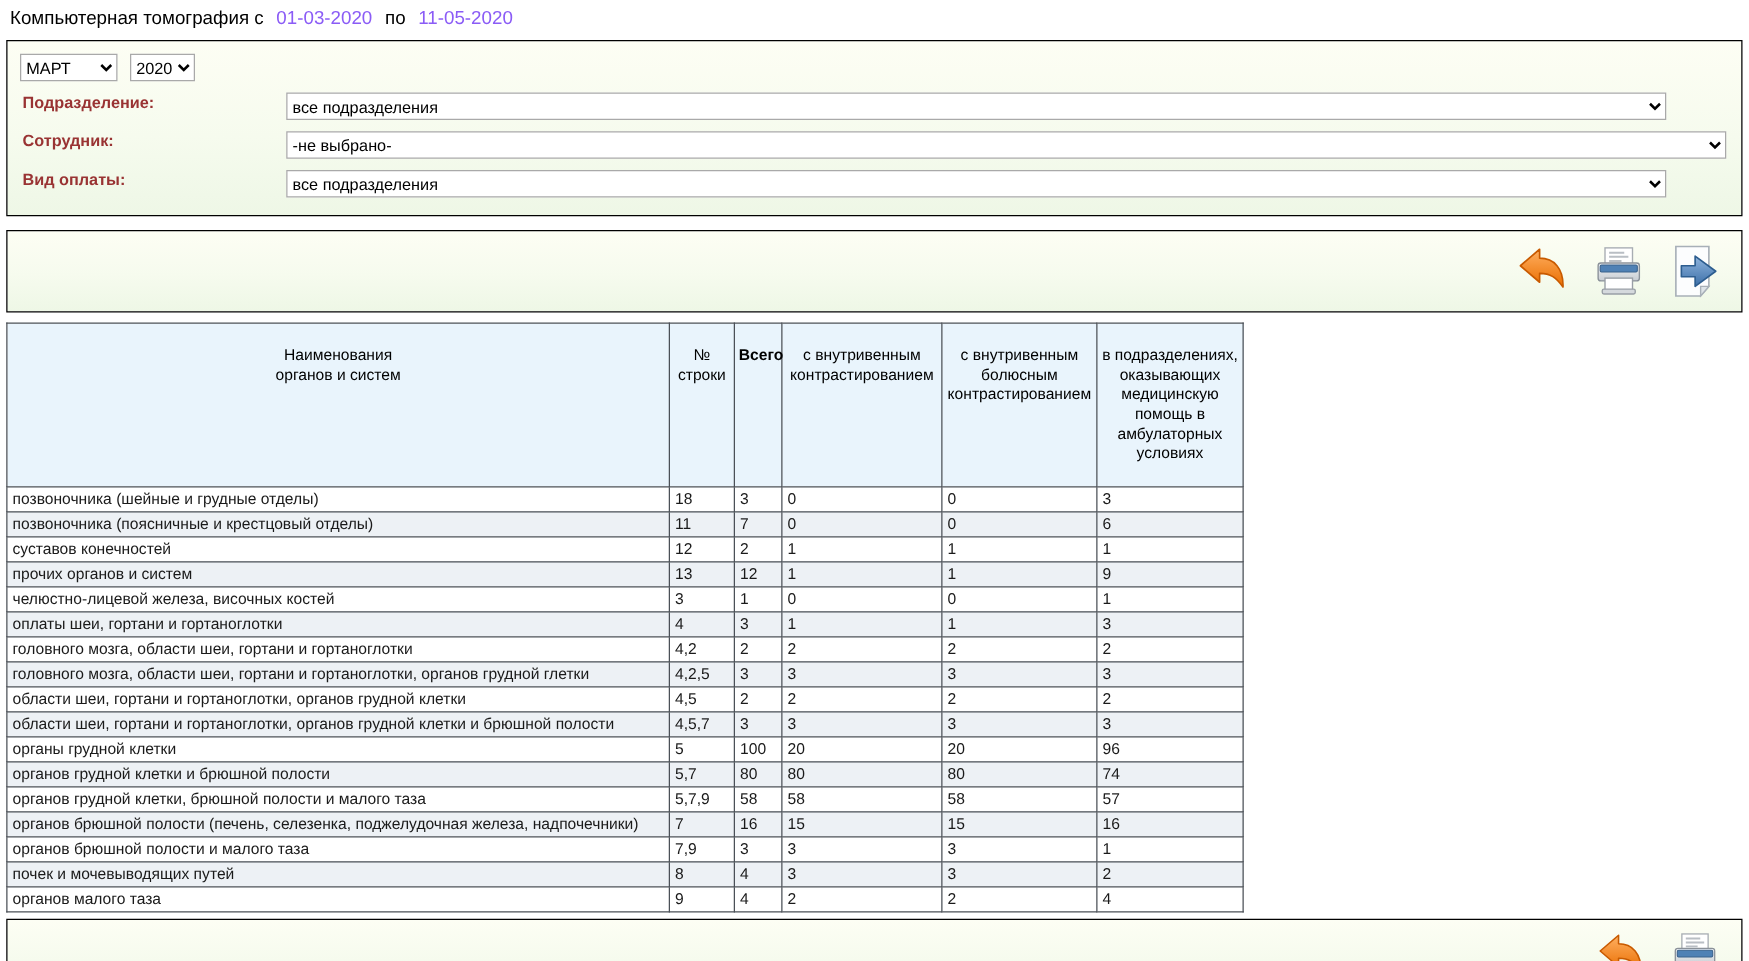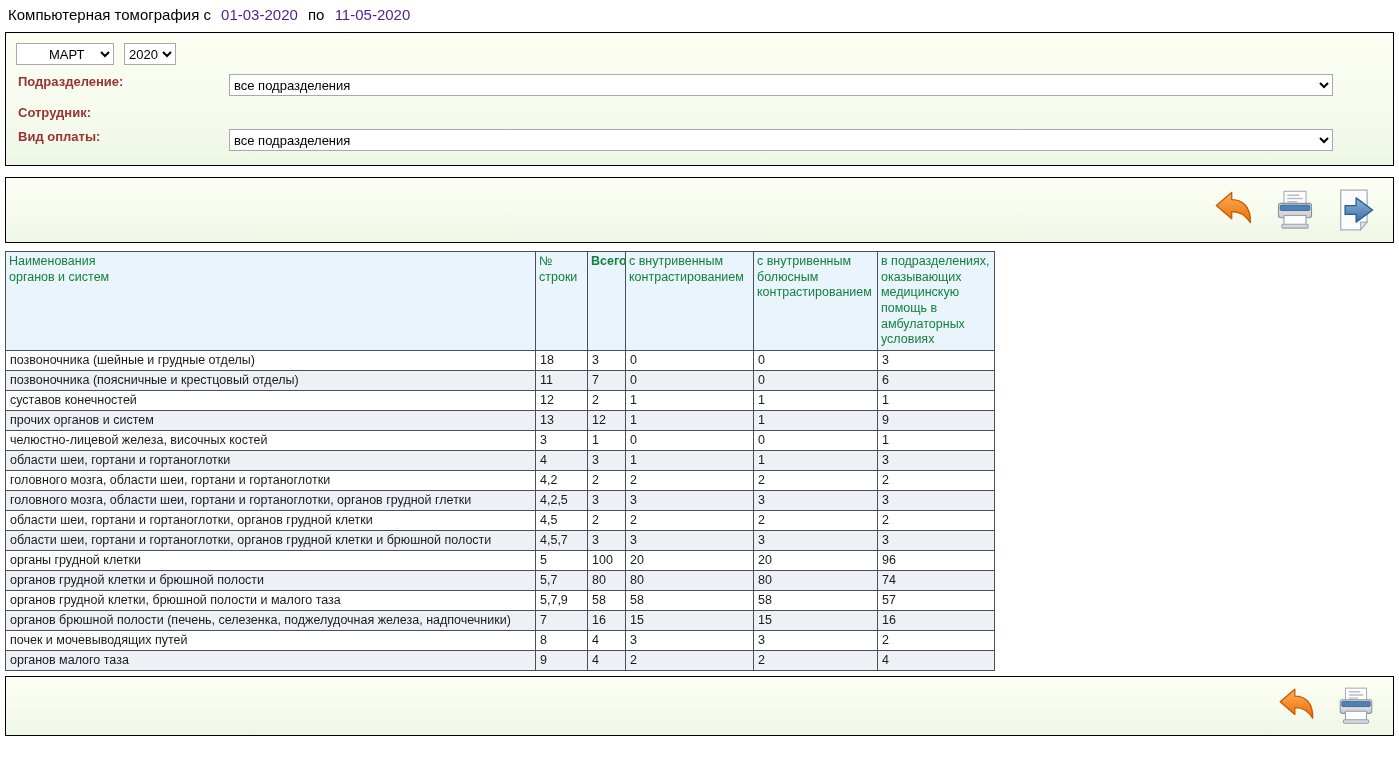--- a/index.html
+++ b/index.html
@@ -1,36 +1,36 @@
 <!DOCTYPE html>
 <html lang="ru"><head>
 <meta charset="utf-8">
 <style>
   * { box-sizing: border-box; }
   html,body { margin:0; padding:0; background:#fff; }
   body { font-family:"Liberation Sans","DejaVu Sans",sans-serif; color:#111; }
   .page { width:1399px; padding:4px 5px 6px 5px; }
 
   .title { font-size:15px; margin:2px 0 9px 3px; color:#000; }
-  .title .date { color:#4c1d95; margin:0 6px; }
+  .title .date { color:#8b5cf6; margin:0 6px; }
 
   .panel {
     border:1px solid #000;
     background:linear-gradient(180deg,#fdfef4 0%,#f6fbee 55%,#eef7e6 100%);
   }
 
   .filter-panel { padding:8px 10px 14px 8px; }
   .selects-row { display:flex; gap:10px; margin:2px 0 4px 2px; }
   .filter-row { display:flex; align-items:flex-start; margin-top:9px; }
   .filter-label { width:215px; font-size:13px; font-weight:bold; color:#993333; padding-left:4px; }
   select.sel {
     height:22px; font-size:13px; font-family:inherit;
     background:#fff; border:1px solid #a9a9a9; color:#000;
   }
-  select.month { width:98px;padding-left:28px; }
+  select.month { width:78px; }
   select.year  { width:52px; }
   select.w0 { width:1104px; }
   select.w1 { width:1152px; }
   select.w2 { width:1104px; }
 
   .toolbar {
     margin-top:11px; height:66px;
     display:flex; justify-content:flex-end; align-items:center;
     gap:16px; padding-right:16px;
   }
@@ -38,22 +38,22 @@
   .iconbtn { background:transparent; border:none; padding:0; cursor:pointer; line-height:0; }
   .icon { width:44px; height:44px; }
   .toolbar.bottom .icon { width:42px; height:42px; }
 
   table.report {
     margin-top:8px; border-collapse:collapse; table-layout:fixed;
     width:989px; font-size:12.5px;
   }
   table.report th, table.report td { border:1px solid #4b5057; }
   table.report th {
-    background:#e9f4fc; color:#15803d; font-weight:normal;
-    vertical-align:top; text-align:left; padding:2px 3px;
+    background:#e9f4fc; color:#000000; font-weight:normal;
+    vertical-align:top; text-align:center; padding:18px 3px;
     white-space:pre-line; line-height:1.25;
   }
   table.report thead tr { height:90px; }
   table.report th.bold { font-weight:bold; }
   table.report td { padding:1px 4px; height:20px; color:#1a1a1a; background:#fff; }
   table.report tbody tr:nth-child(even) td { background:#edf1f5; }
   table.report td.name { text-align:left; }
 </style>
 </head>
 <body>
@@ -109,20 +109,21 @@
         <option>2020</option>
       </select>
     </div>
     <div id="filter-rows">
         <div class="filter-row">
           <div class="filter-label">Подразделение:</div>
           <select class="sel w0"><option>все подразделения</option></select>
         </div>
         <div class="filter-row">
           <div class="filter-label">Сотрудник:</div>
+          <select class="sel w1"><option>-не выбрано-</option></select>
         </div>
         <div class="filter-row">
           <div class="filter-label">Вид оплаты:</div>
           <select class="sel w2"><option>все подразделения</option></select>
         </div>
       </div>
   </div>
 
   <div class="panel toolbar">
     <button class="iconbtn" title="">
@@ -206,21 +207,21 @@
         </tr>
         <tr>
           <td class="name">челюстно-лицевой железа, височных костей</td>
           <td>3</td>
           <td>1</td>
           <td>0</td>
           <td>0</td>
           <td>1</td>
         </tr>
         <tr>
-          <td class="name">области шеи, гортани и гортаноглотки</td>
+          <td class="name">оплаты шеи, гортани и гортаноглотки</td>
           <td>4</td>
           <td>3</td>
           <td>1</td>
           <td>1</td>
           <td>3</td>
         </tr>
         <tr>
           <td class="name">головного мозга, области шеи, гортани и гортаноглотки</td>
           <td>4,2</td>
           <td>2</td>
@@ -278,20 +279,28 @@
         </tr>
         <tr>
           <td class="name">органов брюшной полости (печень, селезенка, поджелудочная железа, надпочечники)</td>
           <td>7</td>
           <td>16</td>
           <td>15</td>
           <td>15</td>
           <td>16</td>
         </tr>
         <tr>
+          <td class="name">органов брюшной полости и малого таза</td>
+          <td>7,9</td>
+          <td>3</td>
+          <td>3</td>
+          <td>3</td>
+          <td>1</td>
+        </tr>
+        <tr>
           <td class="name">почек и мочевыводящих путей</td>
           <td>8</td>
           <td>4</td>
           <td>3</td>
           <td>3</td>
           <td>2</td>
         </tr>
         <tr>
           <td class="name">органов малого таза</td>
           <td>9</td>

